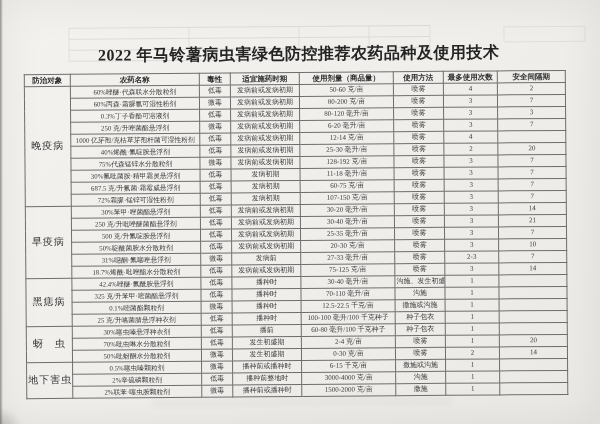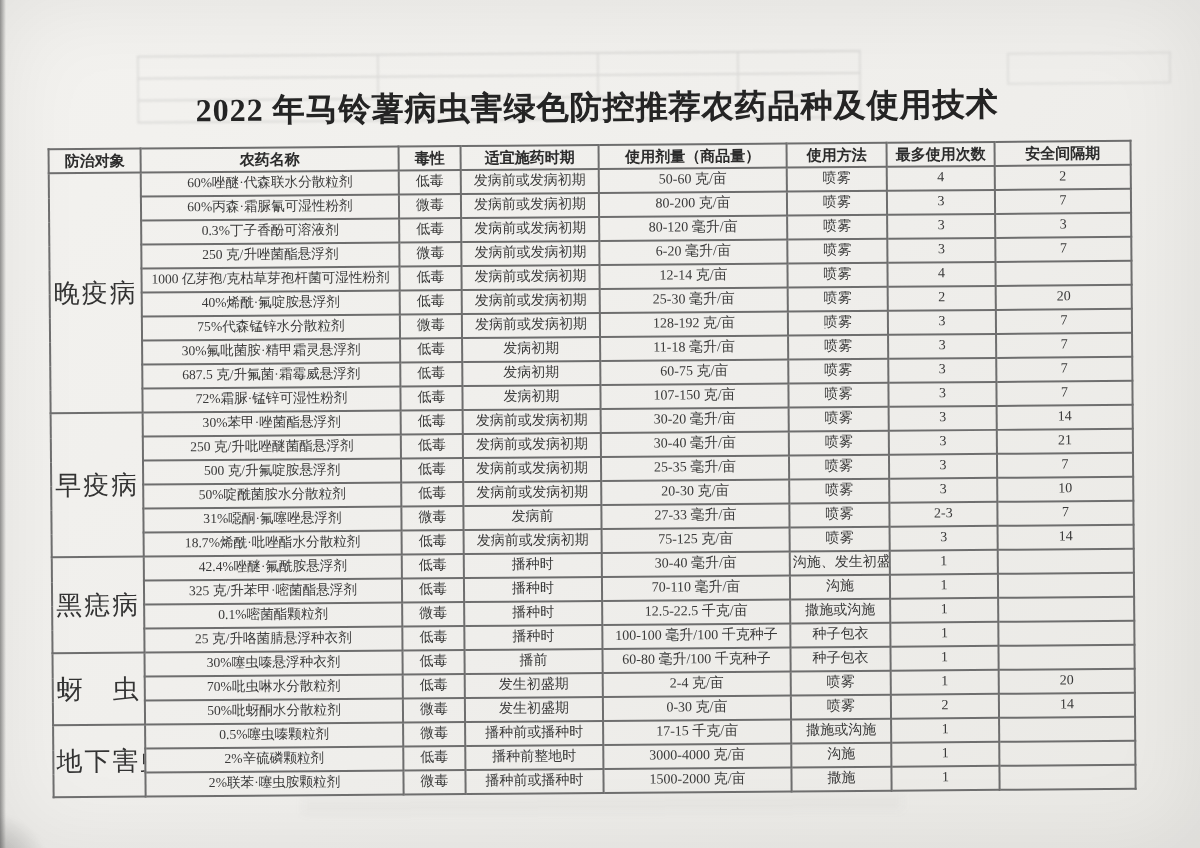--- a/index.html
+++ b/index.html
@@ -49,21 +49,21 @@
     font-size:7px;color:#3a3a3a;
   }
   table.main th,table.main td{
     border:1px solid #6e6e6e;
     padding:0 1px;text-align:center;vertical-align:middle;
     white-space:nowrap;overflow:hidden;line-height:1.05;
     font-weight:normal;height:11px;
   }
   table.main thead th{font-weight:bold;font-size:7.5px;color:#2c2c2c;height:11px;}
   td.name{font-size:6.8px;}
-  th.target{font-size:13px;color:#333;letter-spacing:1px;margin-top:38px;}
+  th.target{font-size:10px;color:#333;letter-spacing:1px;margin-top:38px;}
   .mark{position:absolute;left:412px;top:163px;width:6px;height:5px;
     color:#777;font-size:6px;opacity:.7;}
 </style>
 </head>
 <body>
 
 <div class="paper">
   <div class="content">
 
     <div class="ghost">
@@ -327,21 +327,21 @@
             <td>0-30 克/亩</td>
             <td>喷雾</td>
             <td>2</td>
             <td>14</td>
           </tr>
           <tr>
             <th class="target" rowspan="3">地下害虫</th>
             <td class="name">0.5%噻虫嗪颗粒剂</td>
             <td>微毒</td>
             <td>播种前或播种时</td>
-            <td>17-15 千克/亩</td>
+            <td>6-15 千克/亩</td>
             <td>撒施或沟施</td>
             <td>1</td>
             <td></td>
           </tr>
           <tr>
             <td class="name">2%辛硫磷颗粒剂</td>
             <td>低毒</td>
             <td>播种前整地时</td>
             <td>3000-4000 克/亩</td>
             <td>沟施</td>

